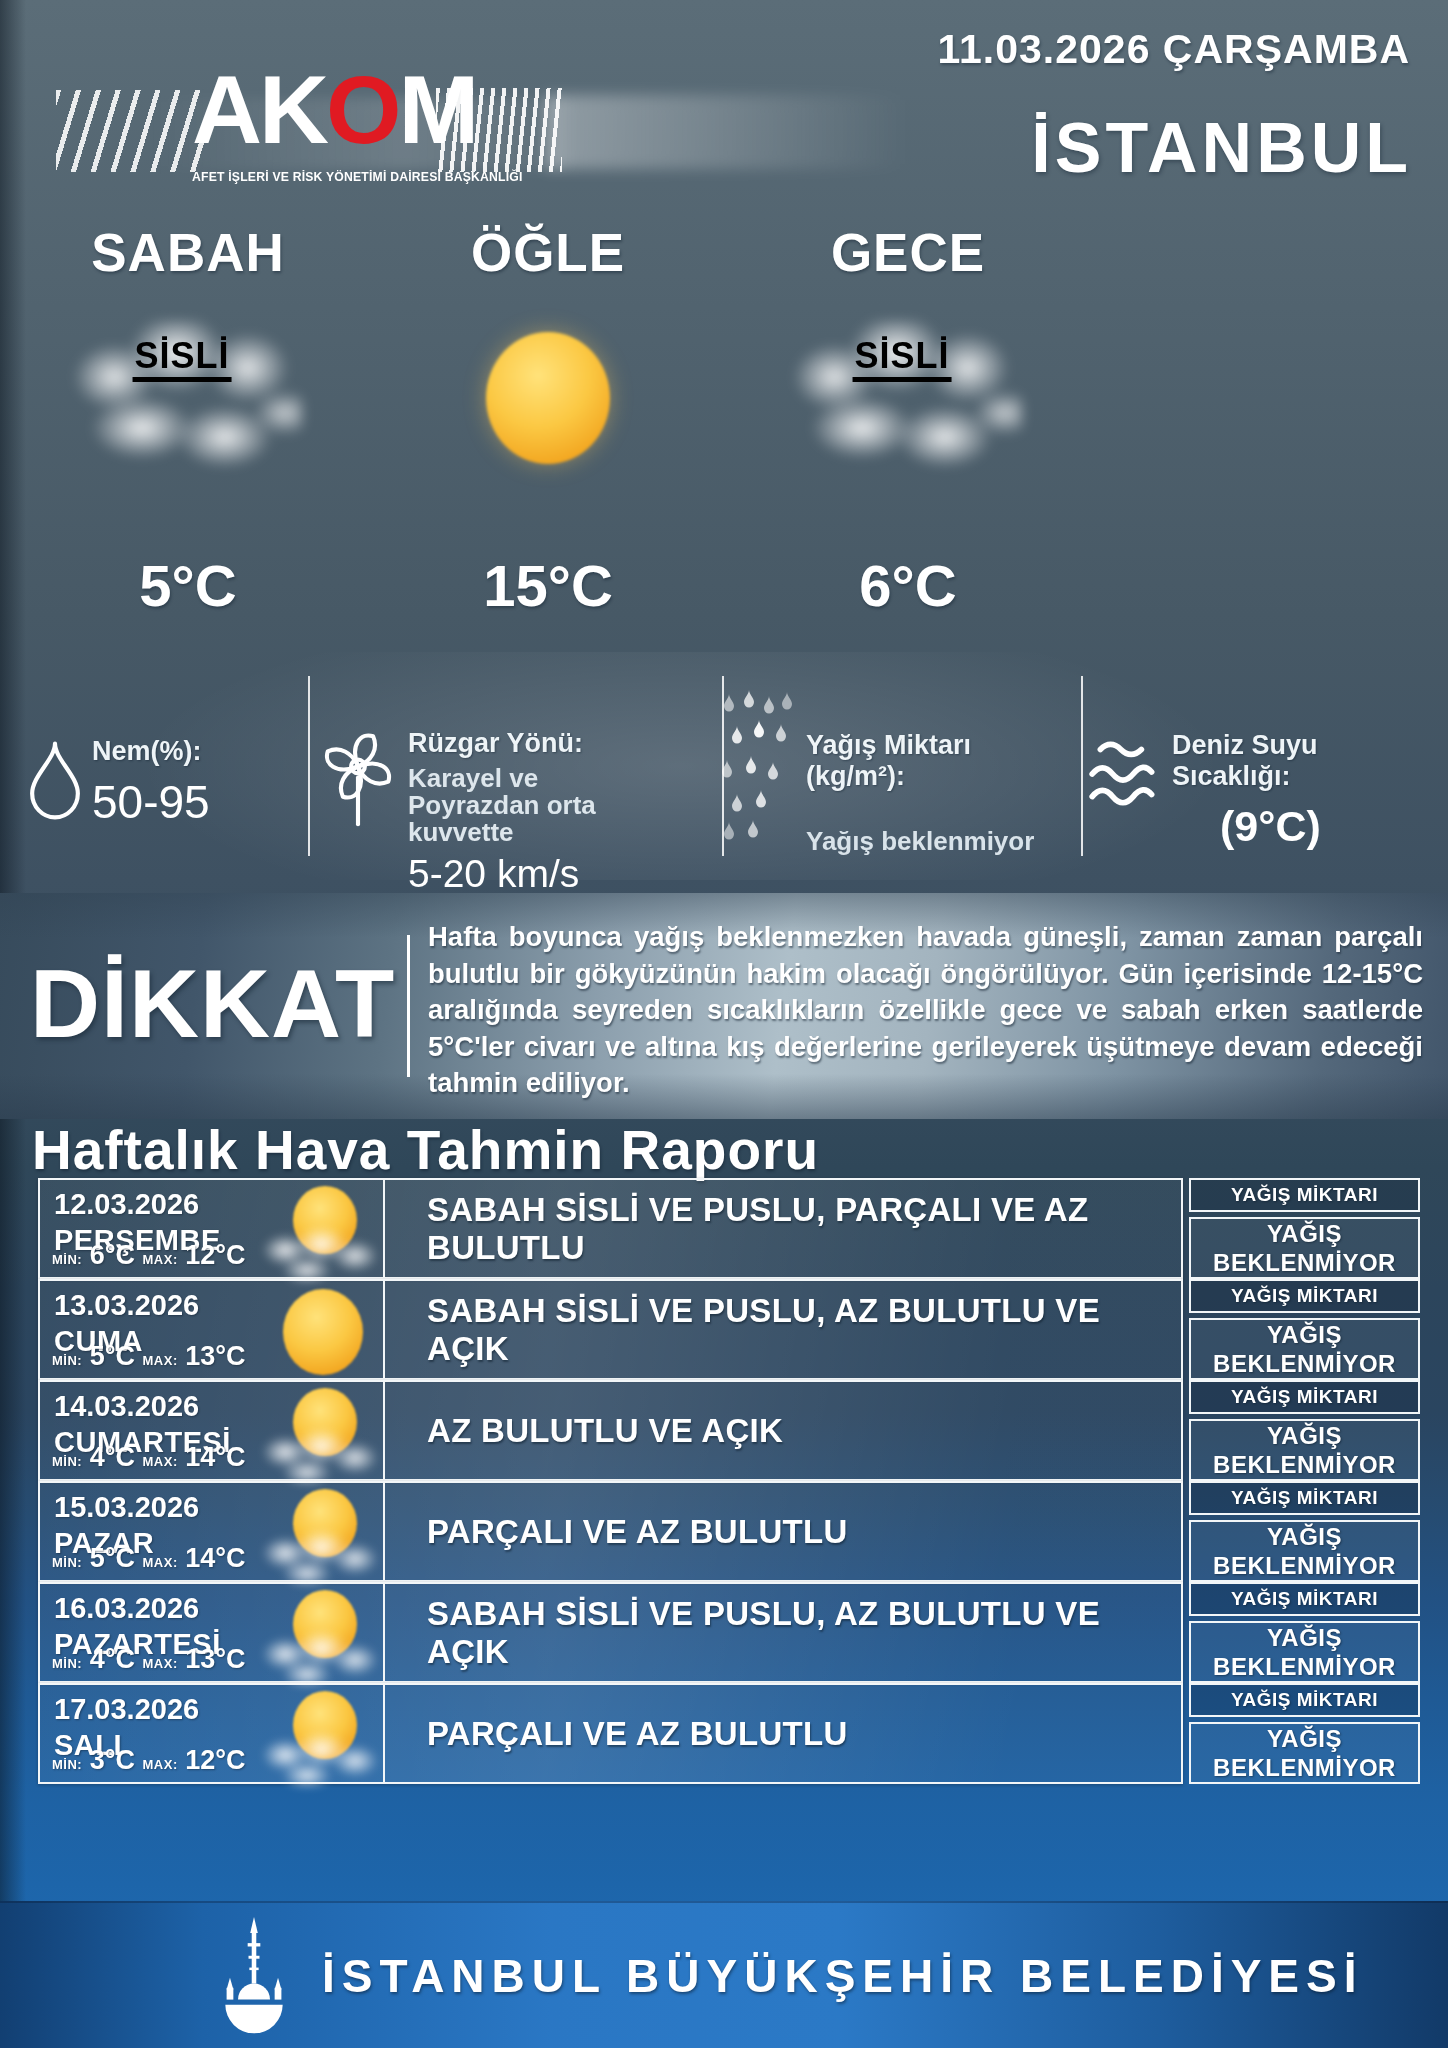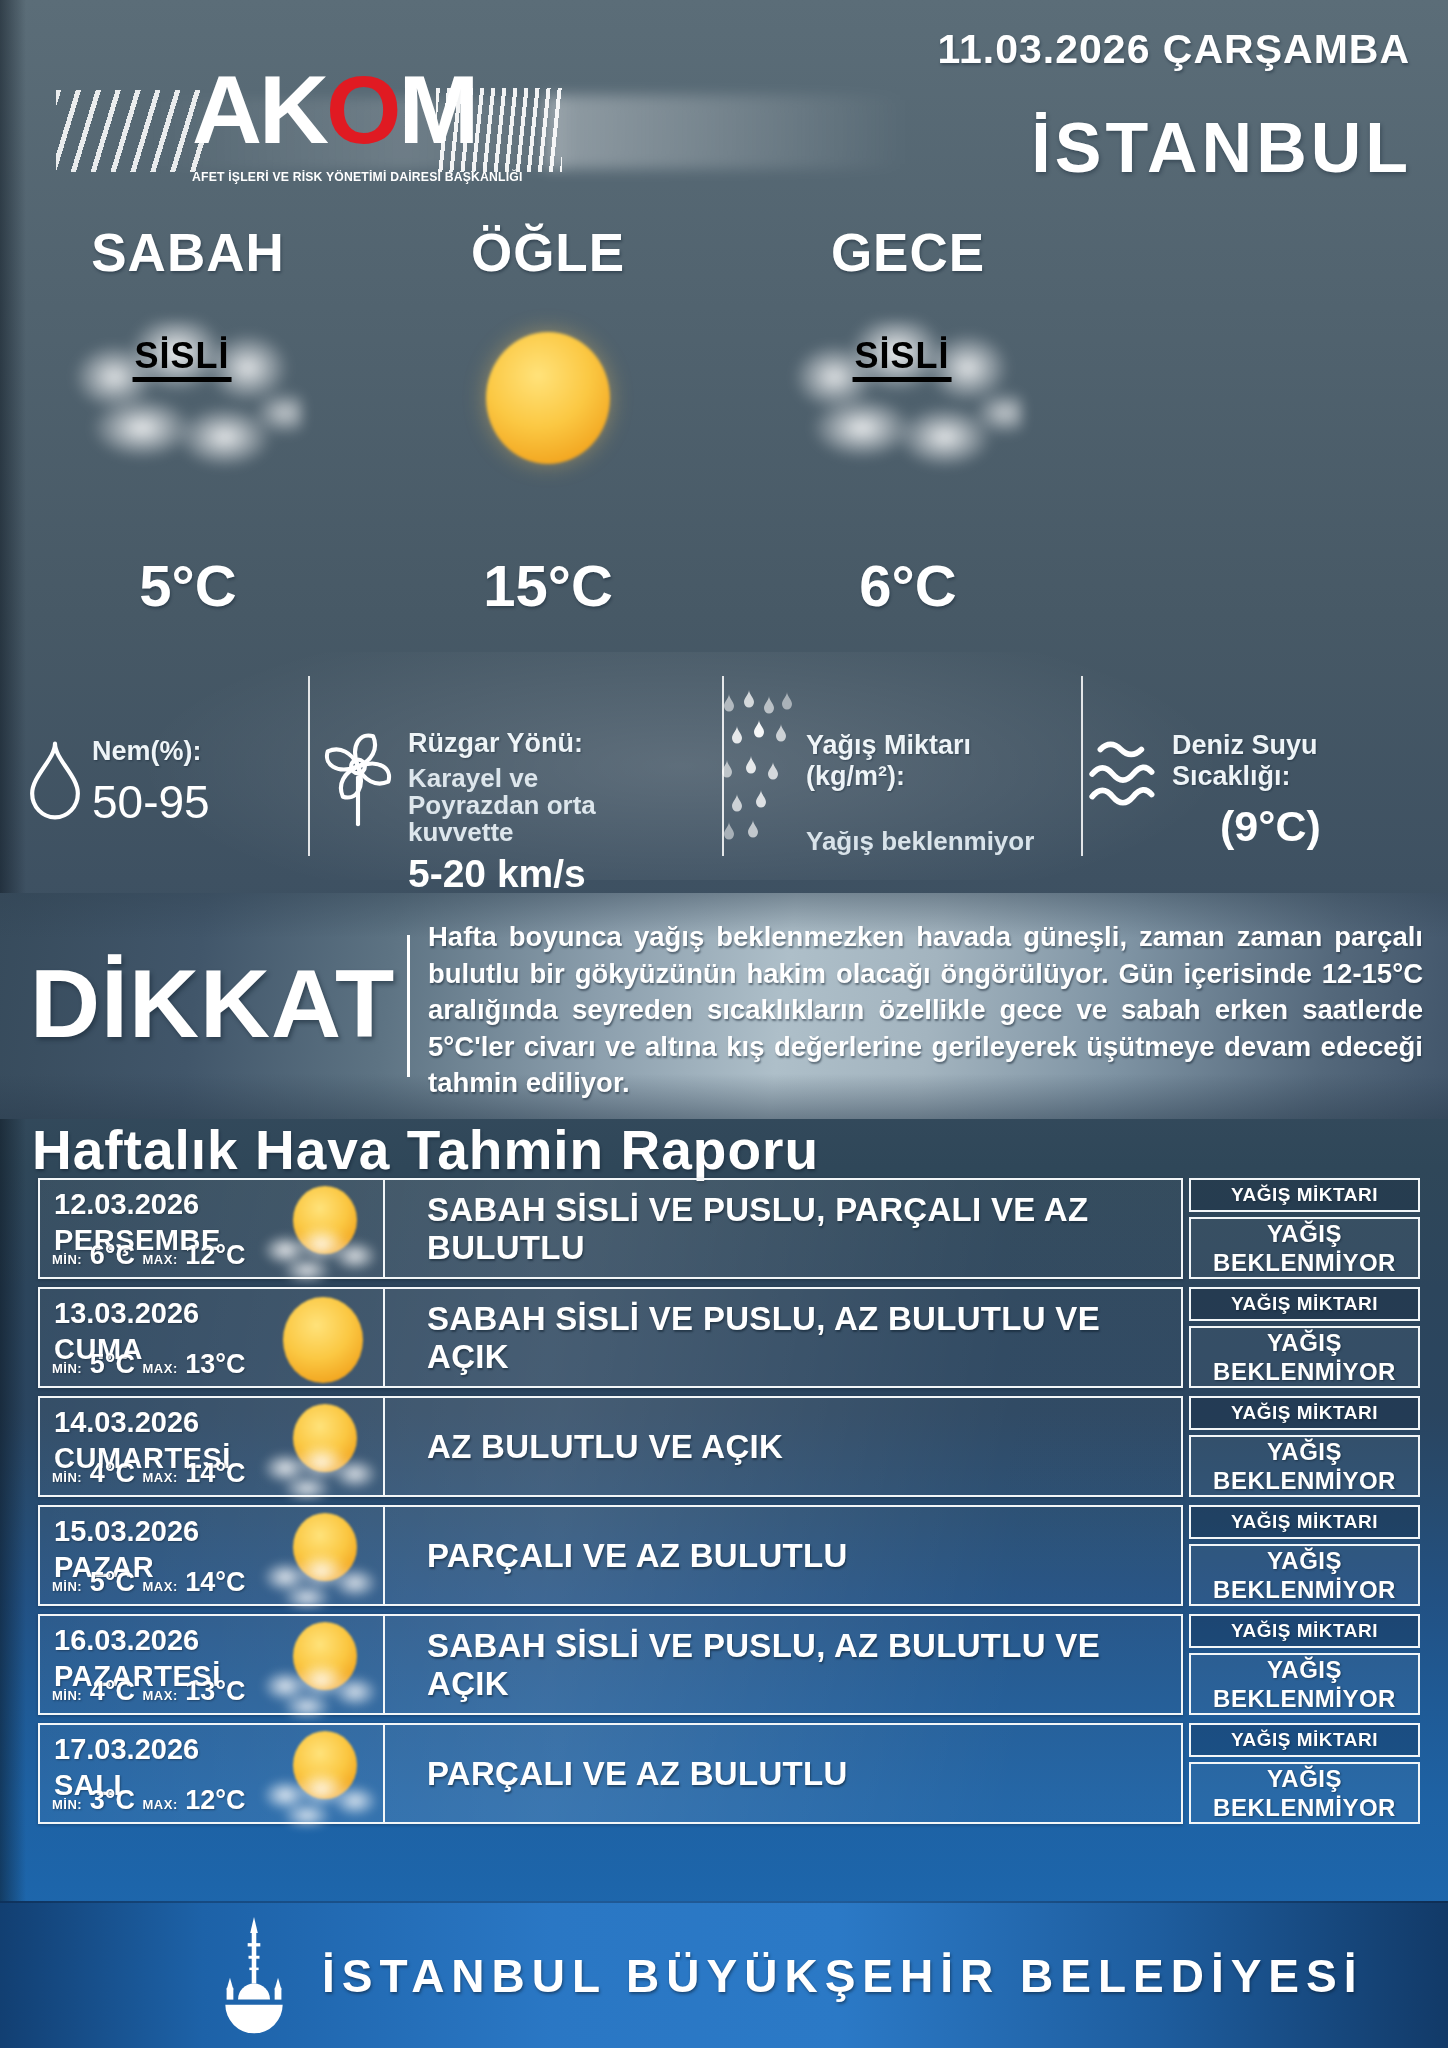--- a/index.html
+++ b/index.html
@@ -72,21 +72,21 @@
   .metrics-sheen{position:absolute;left:0;right:0;top:652px;height:228px;
     background:radial-gradient(ellipse 52% 95% at 47% 50%,rgba(255,255,255,.15),rgba(255,255,255,0) 72%);}
   .vdiv{position:absolute;top:676px;height:180px;width:2px;background:rgba(255,255,255,.85);}
   .metric-label{font-size:27px;font-weight:700;text-shadow:1px 1px 2px rgba(10,25,40,.4);color:#eef4f7;}
   .metric-value-big{font-size:46px;font-weight:400;color:#fff;}
   .m-nem{position:absolute;left:92px;top:736px;}
   .m-nem .metric-value-big{margin-top:8px;}
   .nem-drop{position:absolute;left:28px;top:740px;}
   .m-wind{position:absolute;left:408px;top:728px;width:250px;}
   .wind-desc{font-size:26px;font-weight:700;color:#dde6ec;line-height:27px;margin-top:6px;}
-  .wind-speed{font-size:39px;font-weight:700;margin-top:6px;}
+  .wind-speed{font-size:39px;font-weight:400;margin-top:6px;}
   .pinwheel{position:absolute;left:316px;top:728px;}
   .m-rain{position:absolute;left:806px;top:730px;width:270px;}
   .rain-exp{font-size:26px;font-weight:700;color:#d9e3ea;margin-top:34px;}
   .rainicon{position:absolute;left:718px;top:690px;}
   .m-sea{position:absolute;left:1172px;top:730px;width:260px;}
   .sea-val{font-size:43px;font-weight:700;margin-top:10px;margin-left:48px;}
   .wavesicon{position:absolute;left:1086px;top:736px;}
   
   .warnband{position:absolute;left:0;right:0;top:893px;height:226px;
     background:linear-gradient(97deg,#374b5c 0%,#41566a 14%,#5d7383 27%,#8da0ae 42%,#aebfc9 54%,#a3b4bf 64%,#7e93a3 77%,#54687b 91%,#42566b 100%);}
@@ -95,21 +95,21 @@
   .warn-title{position:absolute;left:30px;top:50%;transform:translateY(-52%);
     font-size:97px;font-weight:800;letter-spacing:1px;z-index:2;
     text-shadow:2px 3px 4px rgba(20,35,50,.5);}
   .warn-rule{position:absolute;left:407px;top:42px;height:142px;width:3px;background:#fff;z-index:2;}
   .warn-text{position:absolute;left:428px;top:26px;width:995px;z-index:2;
     font-size:27.5px;font-weight:700;line-height:36.5px;text-align:justify;
     text-shadow:1px 2px 2px rgba(25,40,55,.55);}
   
   .weekly-title{position:absolute;left:32px;top:1118px;font-size:55px;font-weight:800;letter-spacing:1px;
     text-shadow:1px 2px 3px rgba(10,25,40,.45);}
-  .wtable{position:absolute;left:38px;right:28px;top:1178px;display:flex;flex-direction:column;gap:8px;}
+  .wtable{position:absolute;left:38px;right:28px;top:1178px;display:flex;flex-direction:column;}
   .wrow{display:flex;gap:6px;height:101px;}
   .wmain{flex:0 0 1145px;display:flex;border:2px solid #f2f6f8;box-sizing:border-box;
     background:linear-gradient(100deg,rgba(255,255,255,.05),rgba(255,255,255,.13) 45%,rgba(255,255,255,.03) 85%);
     box-shadow:0 1px 3px rgba(5,15,30,.3);}
   .wday{width:345px;border-right:2px solid #f2f6f8;box-sizing:border-box;position:relative;
     padding:8px 0 0 14px;}
   .wdate{font-size:29px;font-weight:700;text-shadow:1px 1px 2px rgba(10,25,40,.45);}
   .wdayname{font-size:29px;font-weight:700;letter-spacing:.5px;margin-top:3px;text-shadow:1px 1px 2px rgba(10,25,40,.45);}
   .wminmax{position:absolute;left:12px;bottom:6px;font-size:27px;font-weight:800;white-space:nowrap;
     text-shadow:1px 1px 2px rgba(10,25,40,.45);}

